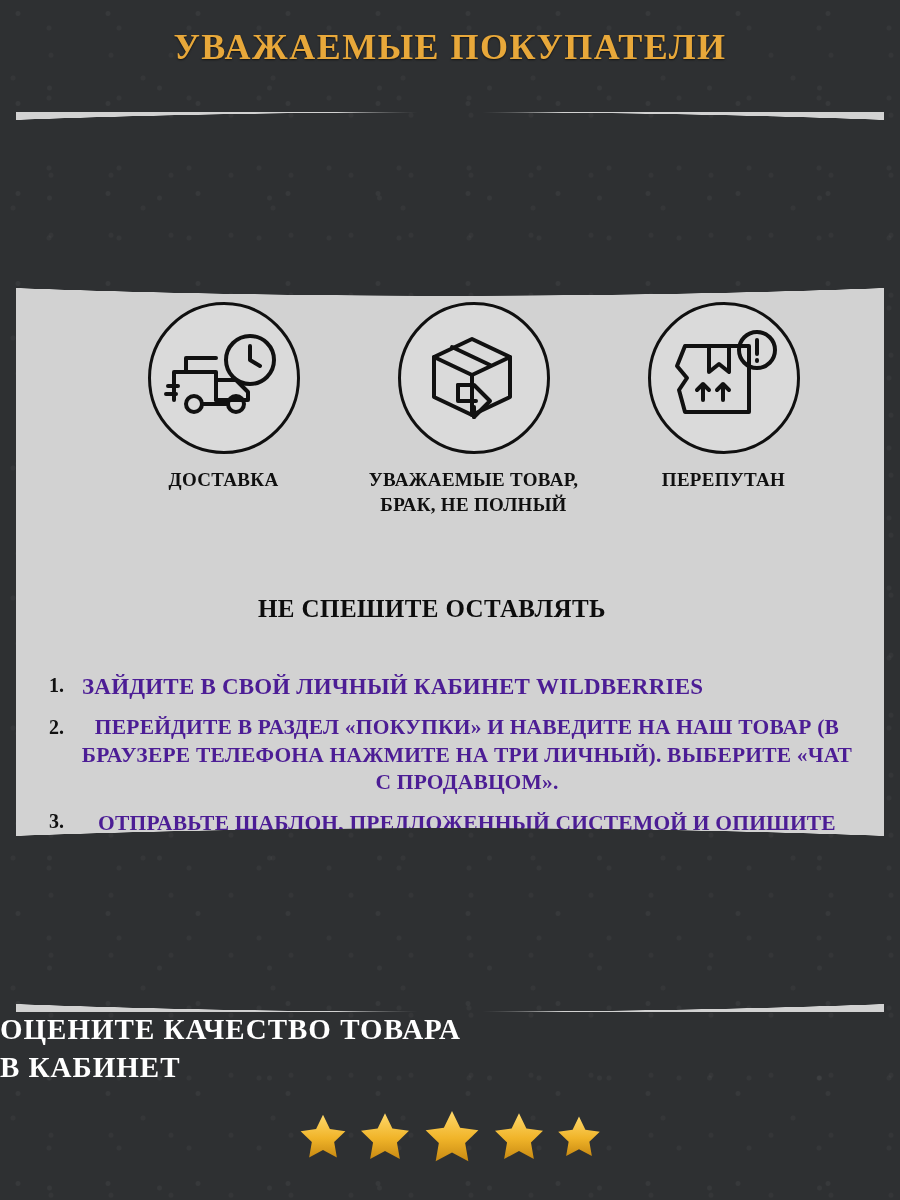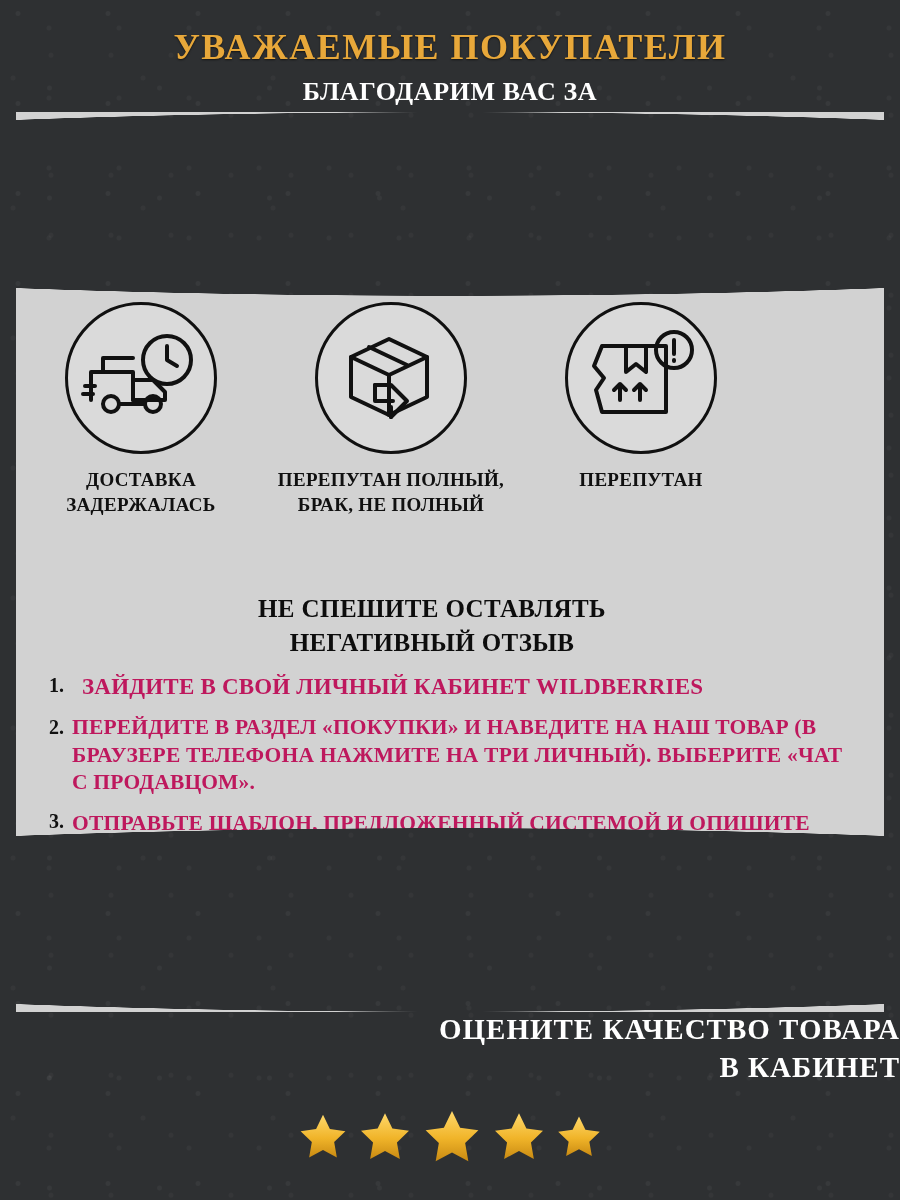--- a/index.html
+++ b/index.html
@@ -78,22 +78,23 @@
     color: #141414;
     line-height: 1.42;
     letter-spacing: 0.3px;
   }
 
   
   .icons {
     position: absolute;
     top: 190px; left: 0; width: 868px;
     display: flex;
-    justify-content: flex-start;
+    justify-content: center;
     align-items: flex-start;
+    padding-left: 47px;
   }
   .icon-block { width: 250px; text-align: center; }
   .icon-circle {
     width: 152px; height: 152px;
     margin: 0 auto;
     border: 3px solid #101010;
     border-radius: 50%;
     background: #dadada;
     display: flex; align-items: center; justify-content: center;
     overflow: hidden;
@@ -135,33 +136,34 @@
     font-size: 20px;
     font-weight: bold;
     color: #111;
     text-align: right;
     padding-right: 8px;
     padding-top: 2px;
   }
   .step-text {
     font-size: 21.5px;
     font-weight: bold;
-    color: #be185d;
+    color: #4c1d95;
     line-height: 1.28;
     letter-spacing: 0.2px;
+    text-align: center;
   }
   .step.first .step-text { font-size: 23px; padding-left: 10px; }
   .step.third .step-num { padding-top: 0; }
 
   
   .footer {
     position: absolute;
     bottom: 0; left: 0; width: 900px; height: 215px;
     z-index: 3;
-    text-align: right;
+    text-align: left;
   }
   .footer-title {
     padding-top: 26px;
     font-size: 29px;
     font-weight: bold;
     color: #ffffff;
     line-height: 1.3;
     letter-spacing: 1px;
   }
   .stars {
@@ -198,38 +200,37 @@
               <circle cx="30" cy="76" r="8"></circle>
               <circle cx="72" cy="76" r="8"></circle>
               <path d="M38 76 L64 76"></path>
               <path d="M4 58 L14 58 M2 66 L12 66"></path>
               <circle cx="86" cy="32" r="24"></circle>
               <path d="M86 18 L86 32 L96 38"></path>
             </svg>
           </div>
           <div class="icon-caption">
             <div>ДОСТАВКА</div>
-            <div>ЗАДЕРЖАЛАСЬ</div>
           </div>
         </div>
 
         <div class="icon-block">
           <div class="icon-circle">
             <svg width="120" height="110" viewBox="0 0 120 110" fill="none" stroke="#111" stroke-width="4" stroke-linecap="round" stroke-linejoin="round">
               <path d="M20 34 L58 16 L96 34 L96 74 L58 92 L20 74 Z"></path>
               <path d="M20 34 L58 52 L96 34"></path>
               <path d="M58 52 L58 92"></path>
               <path d="M38 24 L76 42"></path>
               <path d="M44 62 L44 78 L62 78"></path>
               <path d="M44 62 L60 62 L76 78 L60 94"></path>
               <path d="M60 94 L60 84"></path>
             </svg>
           </div>
           <div class="icon-caption">
-            <div>ПЕРЕПУТАН ПОЛНЫЙ,</div>
+            <div>УВАЖАЕМЫЕ ТОВАР,</div>
             <div>БРАК, НЕ ПОЛНЫЙ</div>
           </div>
         </div>
 
         <div class="icon-block">
           <div class="icon-circle">
             <svg width="118" height="108" viewBox="0 0 118 108" fill="none" stroke="#111" stroke-width="4" stroke-linecap="round" stroke-linejoin="round">
               <path d="M20 22 L84 22 L84 88 L20 88 L14 66 L22 54 L12 42 Z"></path>
               <path d="M44 22 L44 48 L54 40 L64 48 L64 22"></path>
               <path d="M38 76 L38 60 M38 60 L32 66 M38 60 L44 66"></path>
@@ -241,21 +242,20 @@
           </div>
           <div class="icon-caption">
             <div>ПЕРЕПУТАН</div>
           </div>
         </div>
 
       </div>
 
       <div class="cta">
         <div>НЕ СПЕШИТЕ ОСТАВЛЯТЬ</div>
-        <div>НЕГАТИВНЫЙ ОТЗЫВ</div>
       </div>
 
       <div class="steps">
         <div class="step first">
           <div class="step-num">1.</div>
           <div class="step-text">ЗАЙДИТЕ В СВОЙ ЛИЧНЫЙ КАБИНЕТ  WILDBERRIES</div>
         </div>
         <div class="step">
           <div class="step-num">2.</div>
           <div class="step-text">ПЕРЕЙДИТЕ В РАЗДЕЛ «ПОКУПКИ» И НАВЕДИТЕ НА НАШ ТОВАР (В БРАУЗЕРЕ ТЕЛЕФОНА НАЖМИТЕ НА ТРИ ЛИЧНЫЙ). ВЫБЕРИТЕ «ЧАТ С ПРОДАВЦОМ».</div>
@@ -265,21 +265,20 @@
           <div class="step-text">ОТПРАВЬТЕ ШАБЛОН, ПРЕДЛОЖЕННЫЙ СИСТЕМОЙ И ОПИШИТЕ ВАШУ ПРОБЛЕМУ ИЛИ ВОПРОС. МЫ ВАМ ПОМОЖЕМ.</div>
         </div>
       </div>
 
     </div>
   </div>
 
   <div class="header">
     <div class="header-title">УВАЖАЕМЫЕ ПОКУПАТЕЛИ</div>
     <div class="header-sub">
-      <div>БЛАГОДАРИМ ВАС ЗА</div>
     </div>
   </div>
 
   <div class="footer">
     <div class="footer-title">
       <div>ОЦЕНИТЕ КАЧЕСТВО ТОВАРА</div>
       <div>В КАБИНЕТ</div>
     </div>
     <div class="stars">
       <svg class="star" width="56" height="56" viewBox="0 0 24 24">

